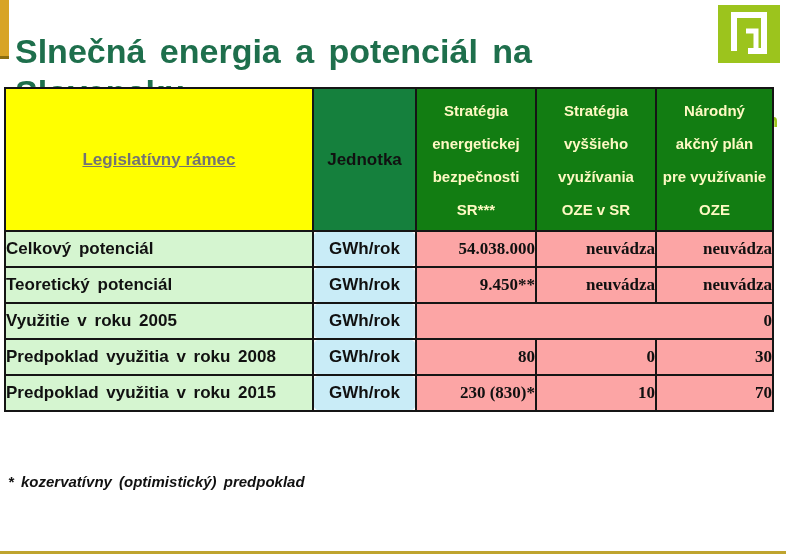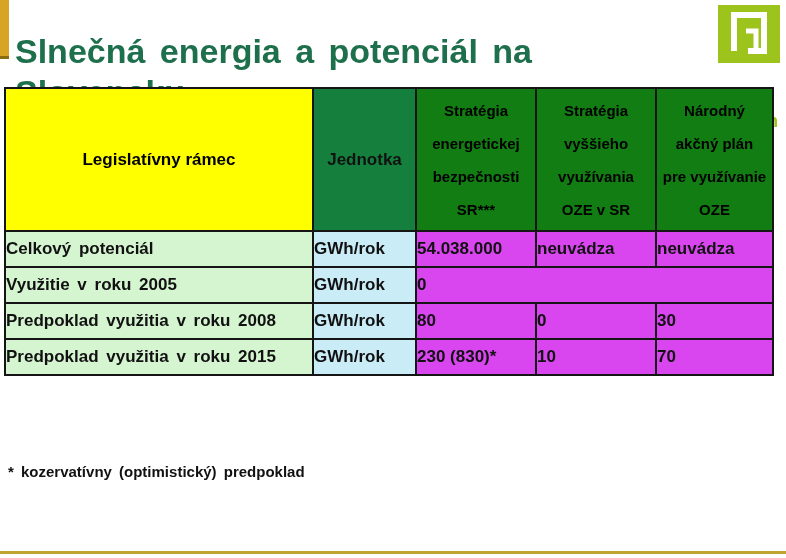--- a/index.html
+++ b/index.html
@@ -29,39 +29,39 @@
   }
   .logo-text .m{color:#9cc41d;}
   
   table.main{
     position:absolute;left:4px;top:87px;width:768px;
     border-collapse:collapse;table-layout:fixed;
   }
   table.main td,table.main th{
     border:2px solid #151515;padding:0;overflow:hidden;
   }
-  th.col-legis{background:#ffff00;font-size:17px;color:#000000;text-align:center;}
+  th.col-legis{background:#ffff00;font-size:17px;color:#737373;text-align:center;text-decoration:underline;}
   th.col-unit{background:#15803d;font-size:17px;color:#111;text-align:center;}
   th.col-green{
-    background:#127d12;color:#000000;font-size:15px;
+    background:#127d12;color:#fef9c3;font-size:15px;
     white-space:pre-line;line-height:2.2;vertical-align:middle;
   }
   tr.hdr{height:143px;}
   tr.data{height:36px;}
   td.label{
     background:#d5f5d0;font-size:17px;text-align:left;padding-left:18px;
     word-spacing:3px;
   }
-  td.unit{background:#c9ecf7;font-size:17px;}
-  td.val{background:#d946ef;font-size:17px;text-align:left;}
+  td.unit{background:#c9ecf7;font-size:17px;text-align:center;border-radius:8px;}
+  td.val{background:#fca5a5;font-size:17px;text-align:right;font-family:Liberation Serif, serif;}
   
   .footnotes{
     position:absolute;left:8px;top:455px;width:740px;font-size:15px;
   }
-  .footnote{margin:8px 0 15px 0;word-spacing:3px;}
+  .footnote{margin:18px 0 15px 0;word-spacing:3px;font-style:italic;}
   .bottom-line{
     position:absolute;left:0;top:551px;width:786px;height:3px;
     background:#bfa42f;
   }
 </style>
 </head>
 <body>
 
 <div class="accent-bar"></div>
 
@@ -102,20 +102,27 @@
 OZE</th>
   </tr>
   <tr class="data">
     <td class="label">Celkový potenciál</td>
     <td class="unit">GWh/rok</td>
     <td class="val">54.038.000</td>
     <td class="val">neuvádza</td>
     <td class="val">neuvádza</td>
   </tr>
   <tr class="data">
+    <td class="label">Teoretický potenciál</td>
+    <td class="unit">GWh/rok</td>
+    <td class="val">9.450**</td>
+    <td class="val">neuvádza</td>
+    <td class="val">neuvádza</td>
+  </tr>
+  <tr class="data">
     <td class="label">Využitie v roku 2005</td>
     <td class="unit">GWh/rok</td>
     <td class="val" colspan="3">0</td>
   </tr>
   <tr class="data">
     <td class="label">Predpoklad využitia v roku 2008</td>
     <td class="unit">GWh/rok</td>
     <td class="val">80</td>
     <td class="val">0</td>
     <td class="val">30</td>

